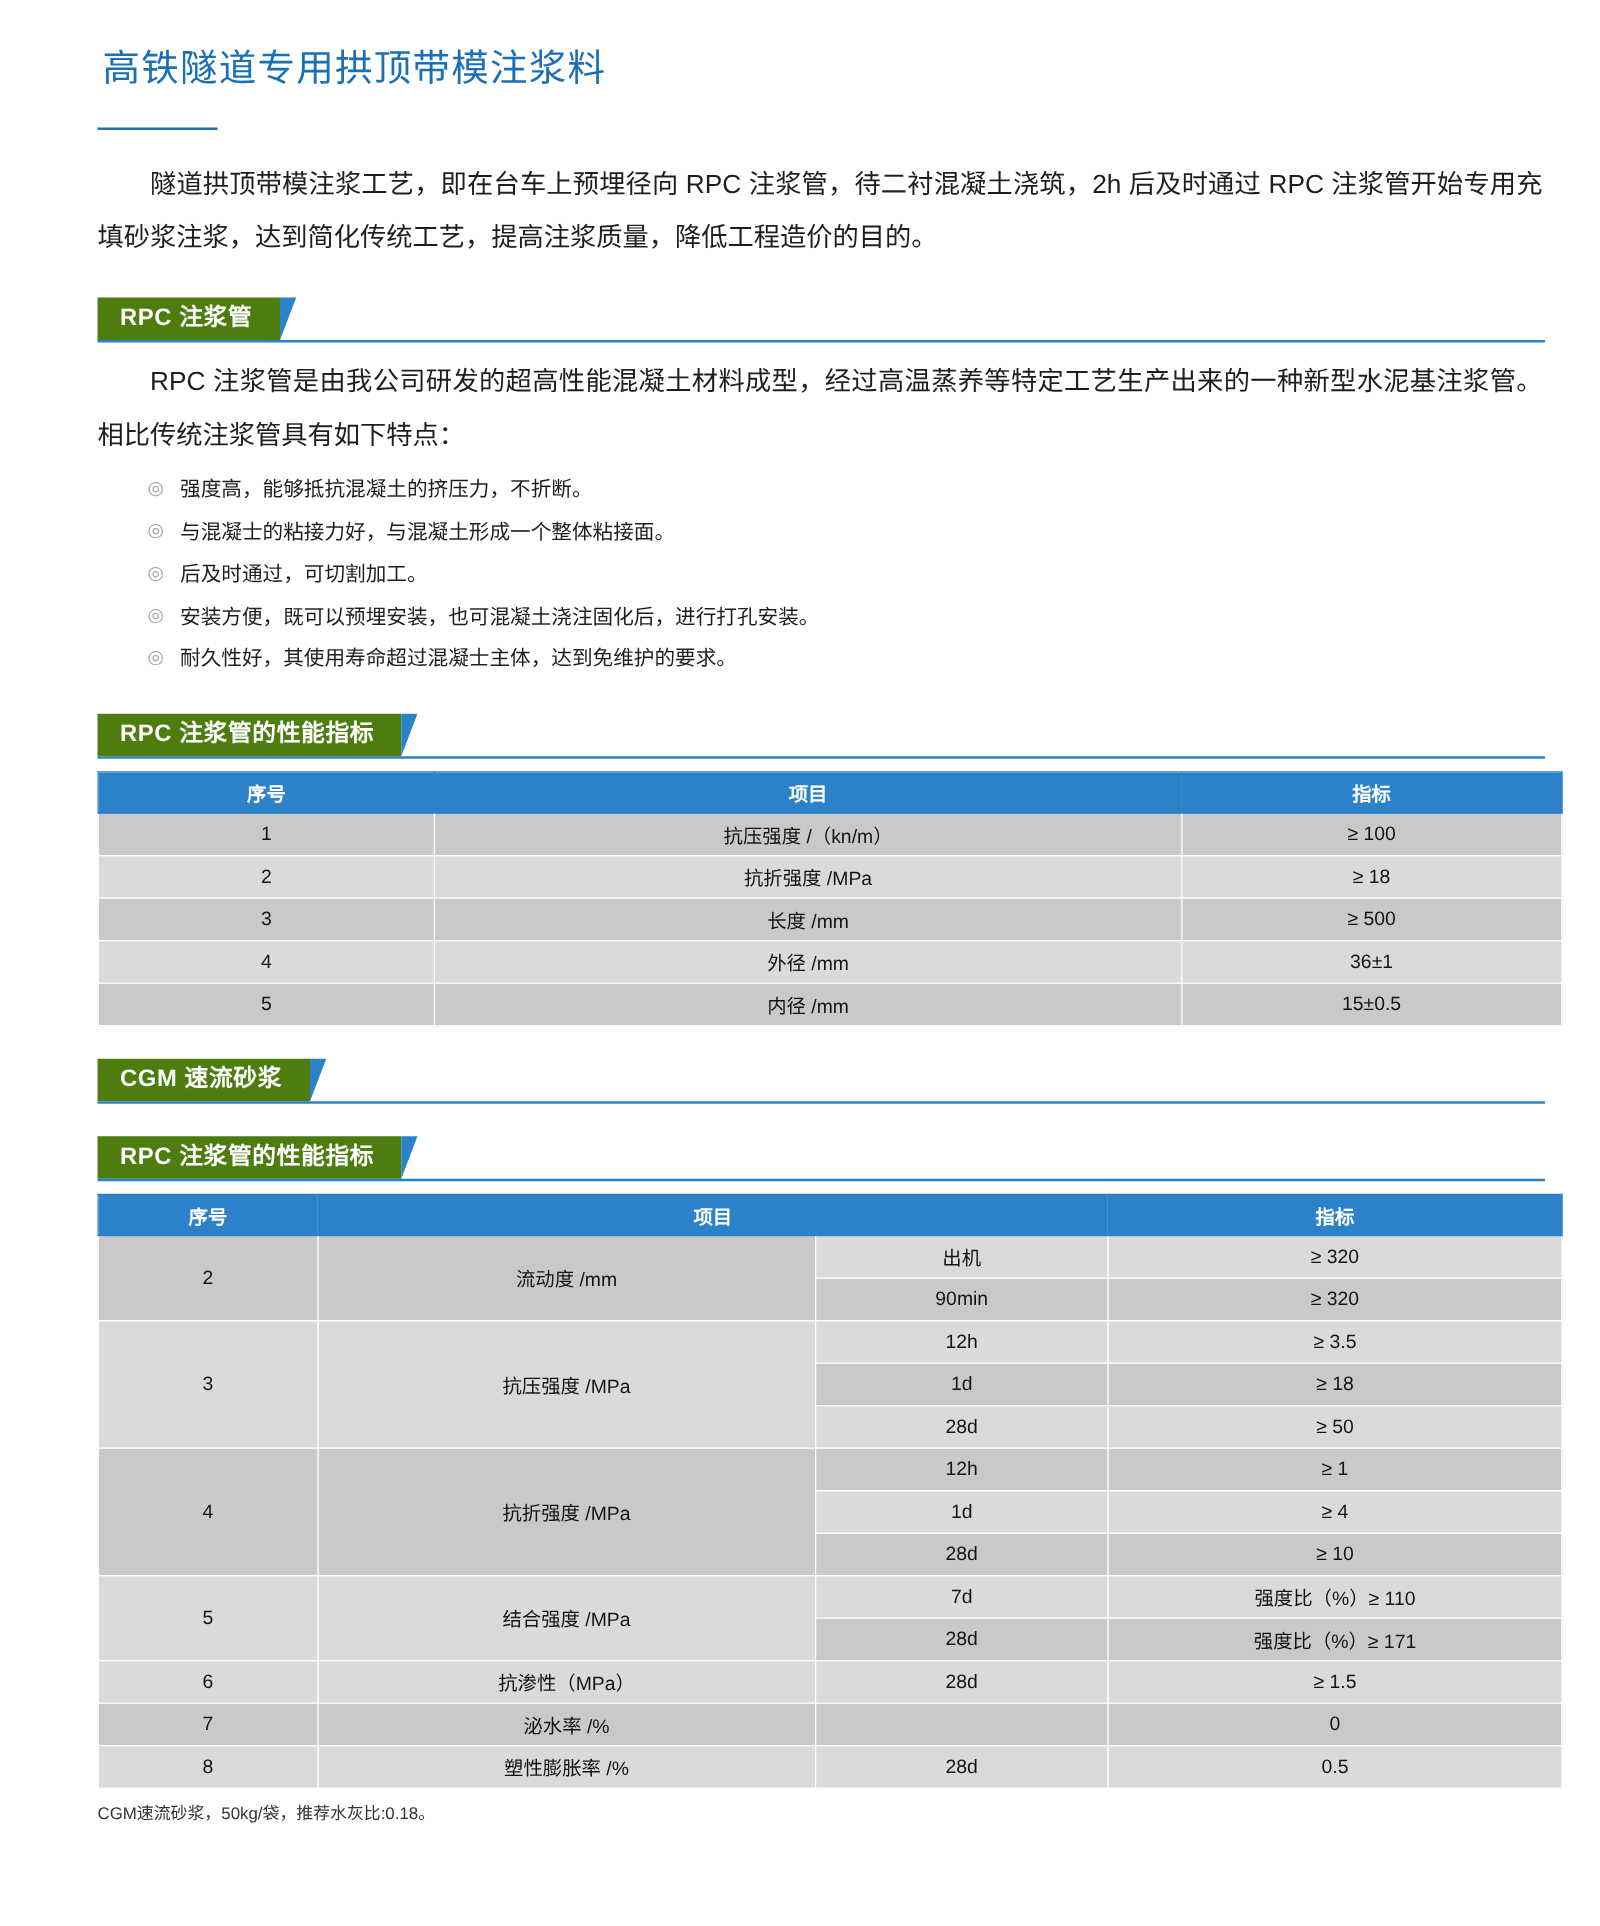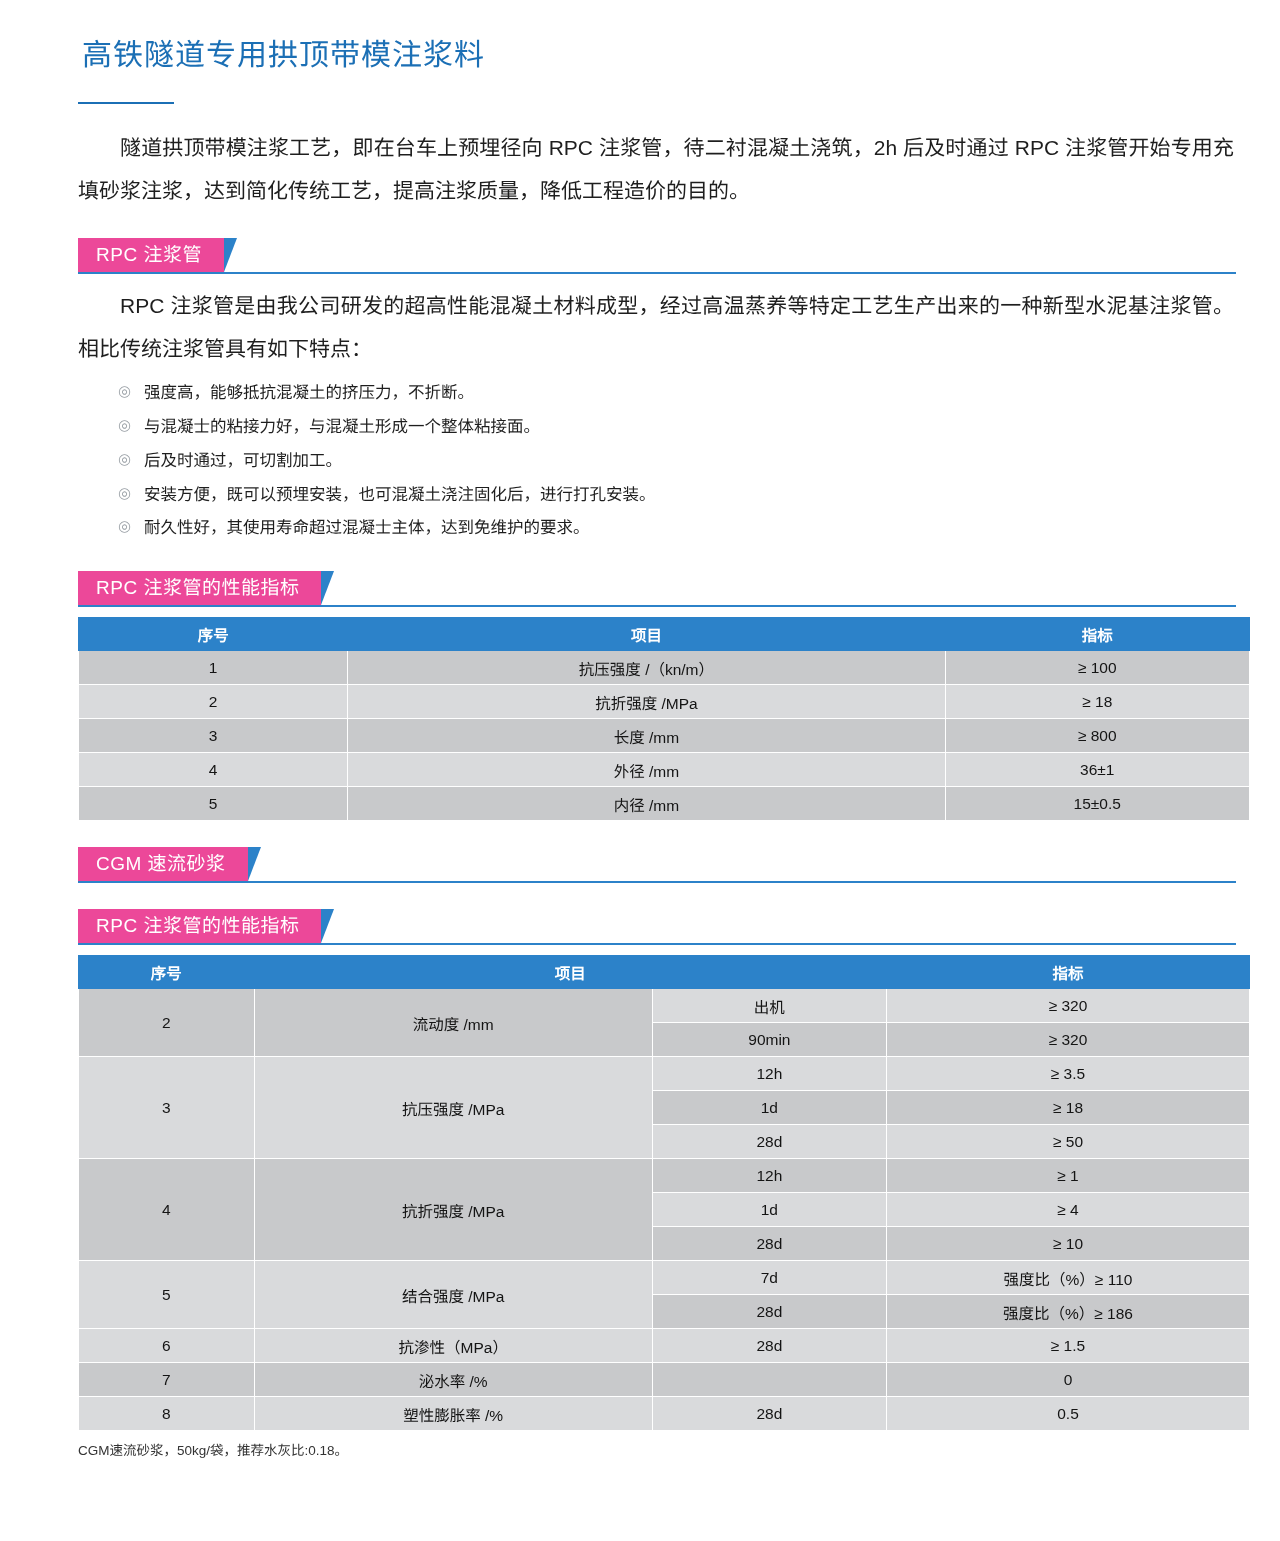--- a/index.html
+++ b/index.html
@@ -53,24 +53,24 @@
   
   .section-head {
     position: relative;
     margin-top: 26px;
     margin-bottom: 10px;
     height: 36px;
   }
   .section-head .banner {
     display: inline-block;
     position: relative;
-    background: #ec4899;
+    background: #4d7c0f;
     color: #ffffff;
     font-size: 19px;
-    font-weight: normal;
+    font-weight: bold;
     line-height: 34px;
     height: 34px;
     padding: 0 22px 0 18px;
     letter-spacing: .5px;
     z-index: 2;
   }
   .section-head .banner::after {
     content: "";
     position: absolute;
     right: -13px;
@@ -205,21 +205,21 @@
         <td class="shade-a">≥ 100</td>
       </tr>
       <tr>
         <td class="shade-b">2</td>
         <td class="shade-b">抗折强度 /MPa</td>
         <td class="shade-b">≥ 18</td>
       </tr>
       <tr>
         <td class="shade-a">3</td>
         <td class="shade-a">长度 /mm</td>
-        <td class="shade-a">≥ 800</td>
+        <td class="shade-a">≥ 500</td>
       </tr>
       <tr>
         <td class="shade-b">4</td>
         <td class="shade-b">外径 /mm</td>
         <td class="shade-b">36±1</td>
       </tr>
       <tr>
         <td class="shade-a">5</td>
         <td class="shade-a">内径 /mm</td>
         <td class="shade-a">15±0.5</td>
@@ -296,21 +296,21 @@
       </tr>
 
       <tr>
         <td class="shade-b" rowspan="2">5</td>
         <td class="shade-b" rowspan="2">结合强度 /MPa</td>
         <td class="shade-b">7d</td>
         <td class="shade-b">强度比（%）≥ 110</td>
       </tr>
       <tr>
         <td class="shade-a">28d</td>
-        <td class="shade-a">强度比（%）≥ 186</td>
+        <td class="shade-a">强度比（%）≥ 171</td>
       </tr>
 
       <tr>
         <td class="shade-b">6</td>
         <td class="shade-b">抗渗性（MPa）</td>
         <td class="shade-b">28d</td>
         <td class="shade-b">≥ 1.5</td>
       </tr>
 
       <tr>

